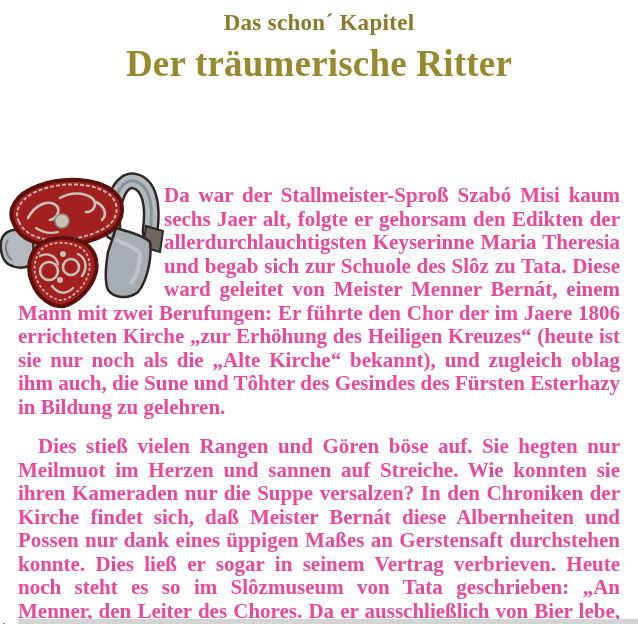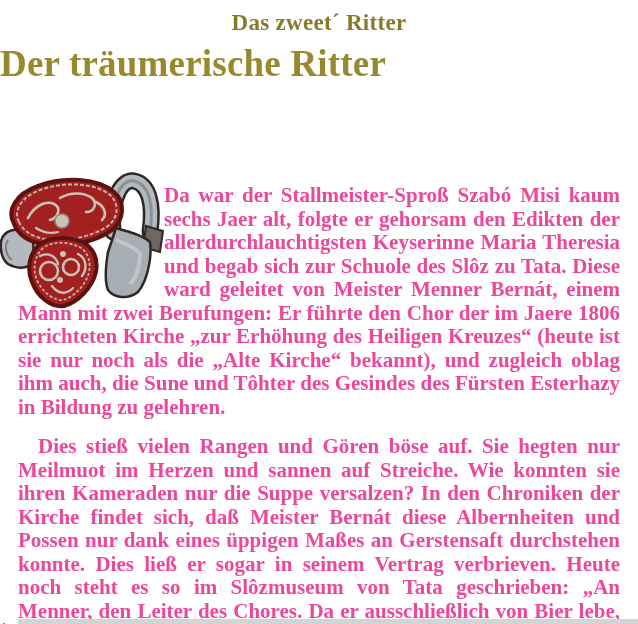--- a/index.html
+++ b/index.html
@@ -17,21 +17,21 @@
   .kicker {
     margin-top: 10px;
     text-align: center;
     font-size: 23px;
     font-weight: bold;
     color: #877b2b;
     letter-spacing: 0.3px;
   }
   .chapter-title {
     margin: 6px 0 0 0;
-    text-align: left;
+    text-align: center;
     font-size: 37px;
     font-weight: bold;
     color: #98892f;
     letter-spacing: 0.2px;
   }
 
   .content {
     position: absolute;
     left: 18px; right: 18px; top: 174px;
   }
@@ -102,21 +102,21 @@
     left: 0; top: 0; bottom: 0;
     width: 100%;
     background: #d4d4d4;
   }
 </style>
 </head>
 <body>
 
 <div class="page">
 
-  <div class="kicker">Das zweet´ Ritter</div>
+  <div class="kicker">Das schon´ Kapitel</div>
   <h1 class="chapter-title">Der träumerische Ritter</h1>
 
   <div class="content">
 
     <div class="sec-1810">
       <div class="saddle-float">
         <svg width="164" height="142" viewBox="0 0 164 142" xmlns="http://www.w3.org/2000/svg">
 
           <path d="M113,64 C110,32 121,11 134,13 C149,16 154,36 150,64" fill="none" stroke="#2e2724" stroke-width="17" stroke-linecap="round"></path>
           <path d="M113,64 C110,32 121,11 134,13 C149,16 154,36 150,64" fill="none" stroke="#b3b9bd" stroke-width="12" stroke-linecap="round"></path>

